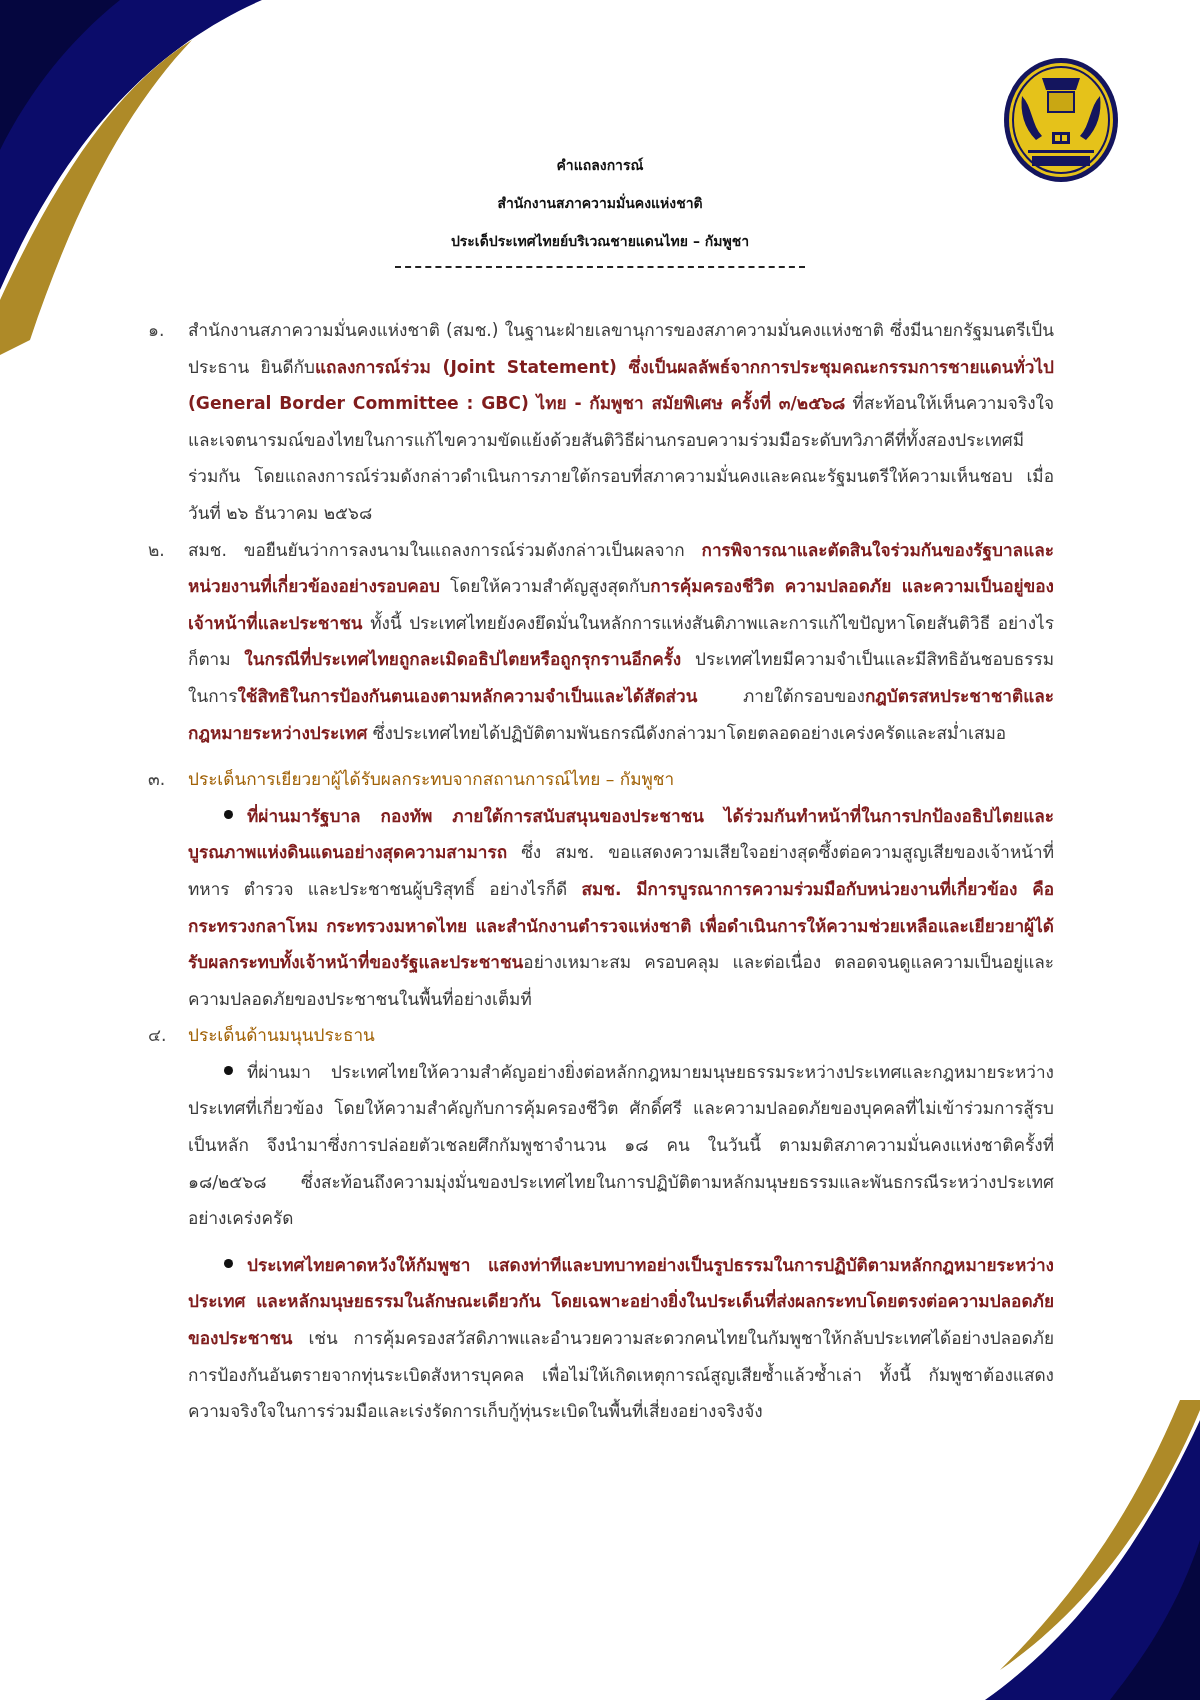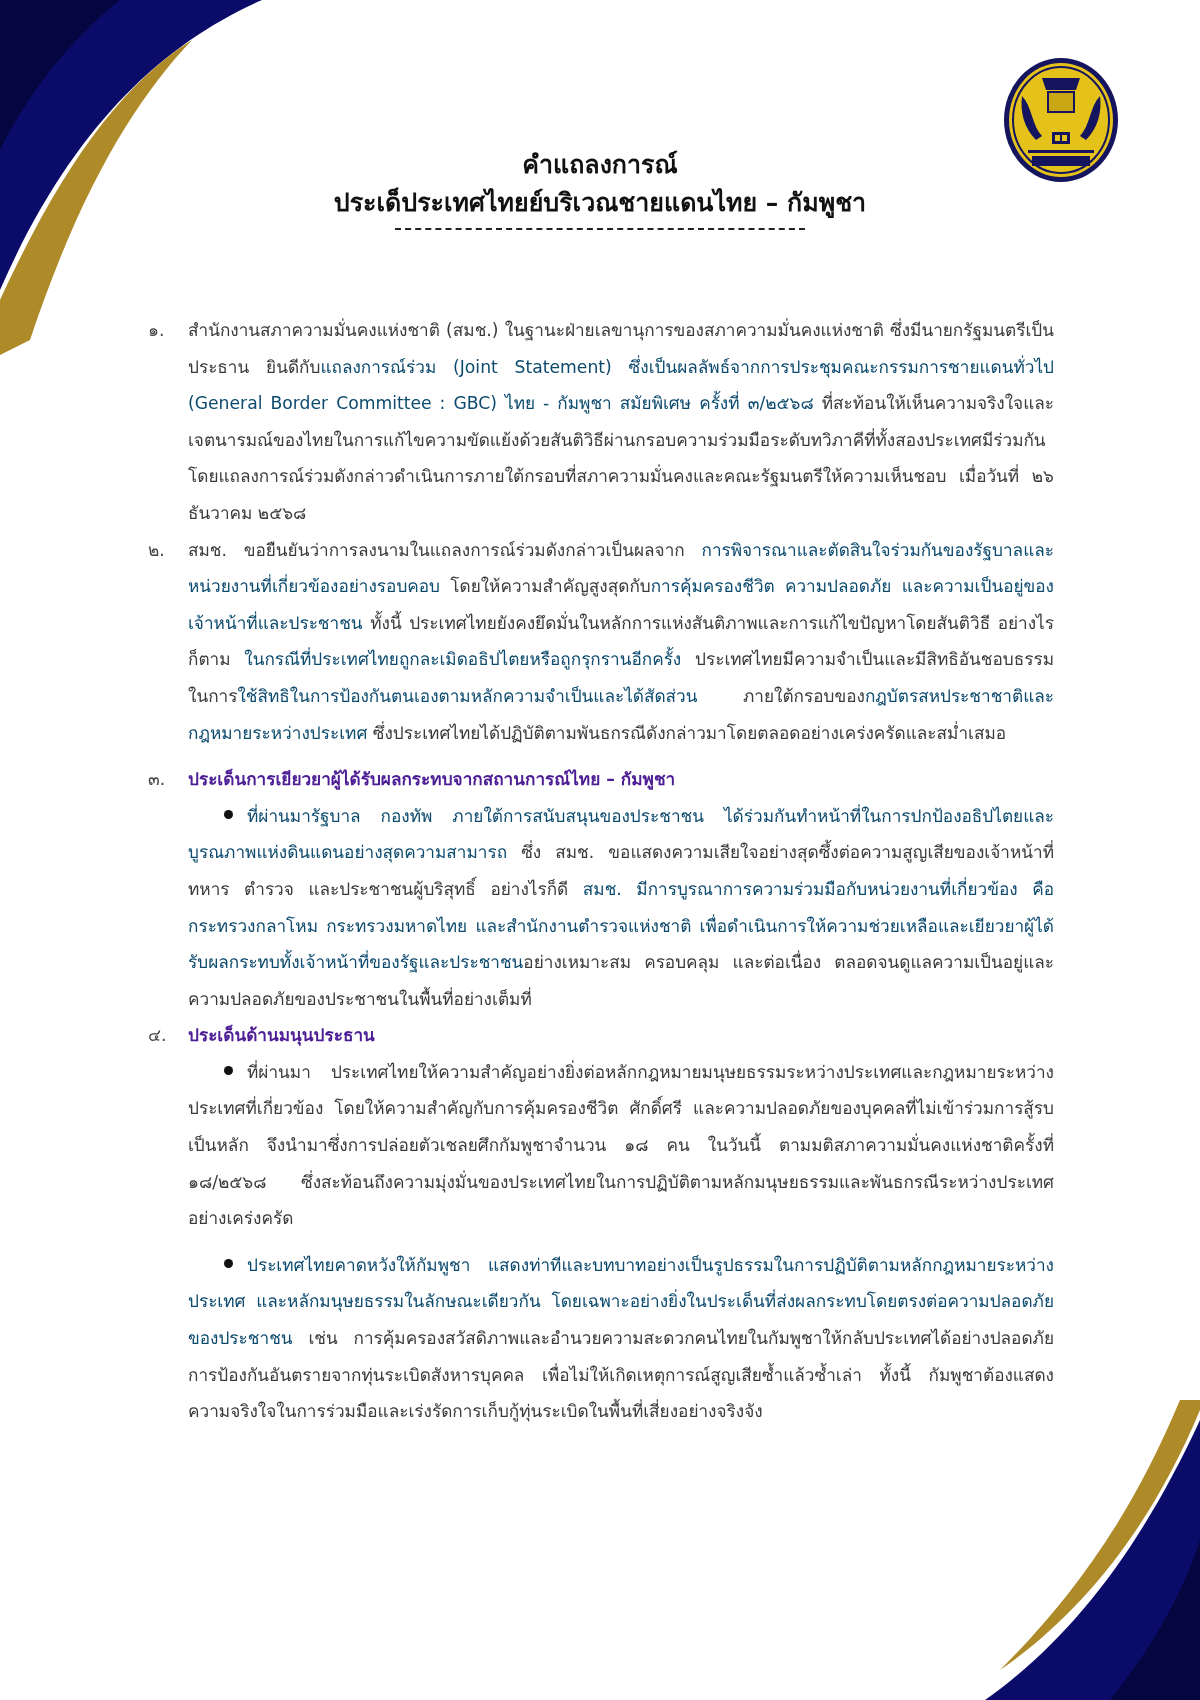--- a/index.html
+++ b/index.html
@@ -8,30 +8,30 @@
     background: #ffffff;
     font-family: "DejaVu Sans", "Liberation Sans", sans-serif;
     color: #3a3a3a;
   }
   .swoosh { position: absolute; pointer-events: none; }
   .swoosh-tl { left: 0; top: 0; }
   .swoosh-br { right: 0; bottom: 0; }
   .seal { position: absolute; left: 1002px; top: 56px; width: 118px; height: 128px; }
 
   .title-block { position: absolute; left: 0; width: 1200px; top: 146px; text-align: center; }
-  .title-line { font-weight: bold; color: #111; font-size: 25px; line-height: 38px; }
+  .title-line { font-weight: bold; color: #111; font-size: 14px; line-height: 38px; }
   .title-rule { margin: 6px auto 0; width: 410px; border-top: 2px dashed #222; height: 0; }
 
   .content { position: absolute; left: 148px; top: 312px; width: 906px; font-size: 17.2px; line-height: 36.6px; }
   .item { position: relative; padding-left: 40px; text-align: justify; }
   .item .num { position: absolute; left: 0; top: 0; color: #444; }
   .item p { margin: 0; }
   .gap { height: 10px; }
-  .heading { font-weight: bold; color: #4c1d95; }
-  b, .b { font-weight: normal; color: #0c4a6e; }
+  .heading { font-weight: normal; color: #a16207; }
+  b, .b { font-weight: bold; color: #7f1d1d; }
   .bullet-para { text-indent: 36px; margin: 0; text-align: justify; }
   .dot { display: inline-block; width: 9px; height: 9px; border-radius: 50%; background: #111; margin-right: 14px; vertical-align: middle; position: relative; top: -2px; }
 </style>
 </head>
 <body>
 
 <svg class="swoosh swoosh-tl" width="330" height="360" viewBox="0 0 330 360">
   <path d="M0 0 L262 0 C160 45 70 130 0 290 Z" fill="#0B0C6A"></path>
   <path d="M0 0 L120 0 C70 40 30 90 0 150 Z" fill="#05063F"></path>
   <path d="M0 300 C60 170 120 85 192 40 C135 100 80 190 30 340 L0 355 Z" fill="#AE8A28"></path>
@@ -53,20 +53,21 @@
   <path d="M98 40 C88 50 88 70 78 80 L84 84 C96 72 100 56 98 40 Z" fill="#14155E"></path>
   <rect x="50" y="76" width="18" height="12" fill="#14155E"></rect>
   <rect x="53" y="79" width="5" height="6" fill="#E5C21A"></rect>
   <rect x="60" y="79" width="5" height="6" fill="#E5C21A"></rect>
   <rect x="26" y="94" width="66" height="3" fill="#14155E"></rect>
   <rect x="30" y="100" width="58" height="10" fill="#14155E"></rect>
 </svg>
 
 <div class="title-block">
   <div class="title-line">คำแถลงการณ์</div>
+  <div class="title-line">สำนักงานสภาความมั่นคงแห่งชาติ</div>
   <div class="title-line">ประเด็ประเทศไทยย์บริเวณชายแดนไทย – กัมพูชา</div>
   <div class="title-rule"></div>
 </div>
 
 <div class="content">
 
   <div class="item">
     <span class="num">๑.</span>
     <p><span>สำนักงานสภาความมั่นคงแห่งชาติ (สมช.) ในฐานะฝ่ายเลขานุการของสภาความมั่นคงแห่งชาติ ซึ่งมีนายกรัฐมนตรีเป็นประธาน ยินดีกับ</span><b>แถลงการณ์ร่วม (Joint Statement) ซึ่งเป็นผลลัพธ์จากการประชุมคณะกรรมการชายแดนทั่วไป (General Border Committee : GBC) ไทย - กัมพูชา สมัยพิเศษ ครั้งที่ ๓/๒๕๖๘</b><span> ที่สะท้อนให้เห็นความจริงใจและเจตนารมณ์ของไทยในการแก้ไขความขัดแย้งด้วยสันติวิธีผ่านกรอบความร่วมมือระดับทวิภาคีที่ทั้งสองประเทศมีร่วมกัน โดยแถลงการณ์ร่วมดังกล่าวดำเนินการภายใต้กรอบที่สภาความมั่นคงและคณะรัฐมนตรีให้ความเห็นชอบ เมื่อวันที่ ๒๖ ธันวาคม ๒๕๖๘</span></p>
   </div>

